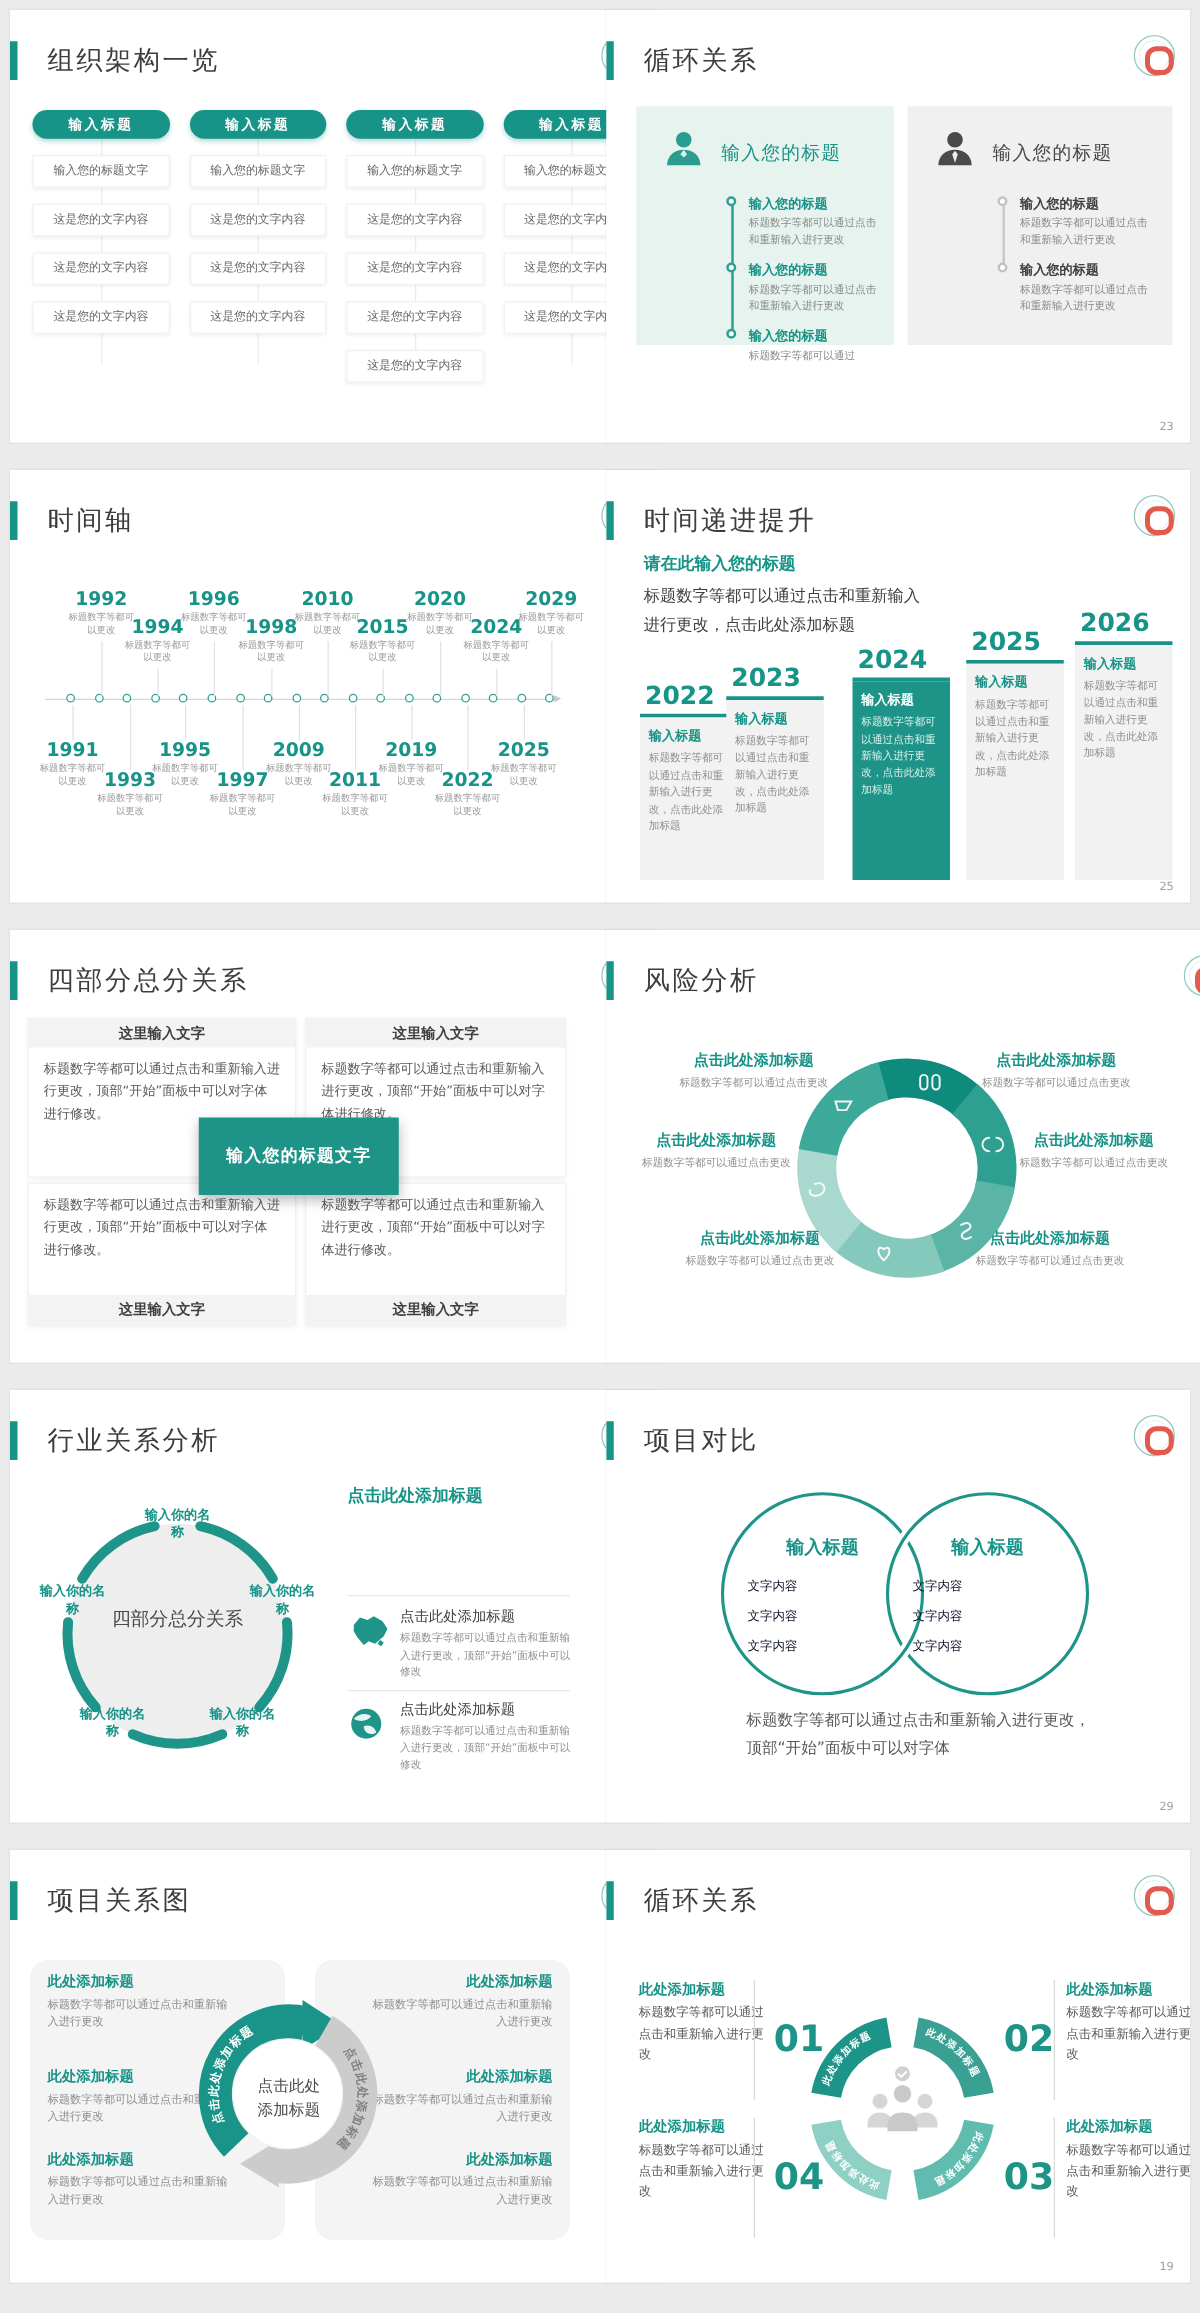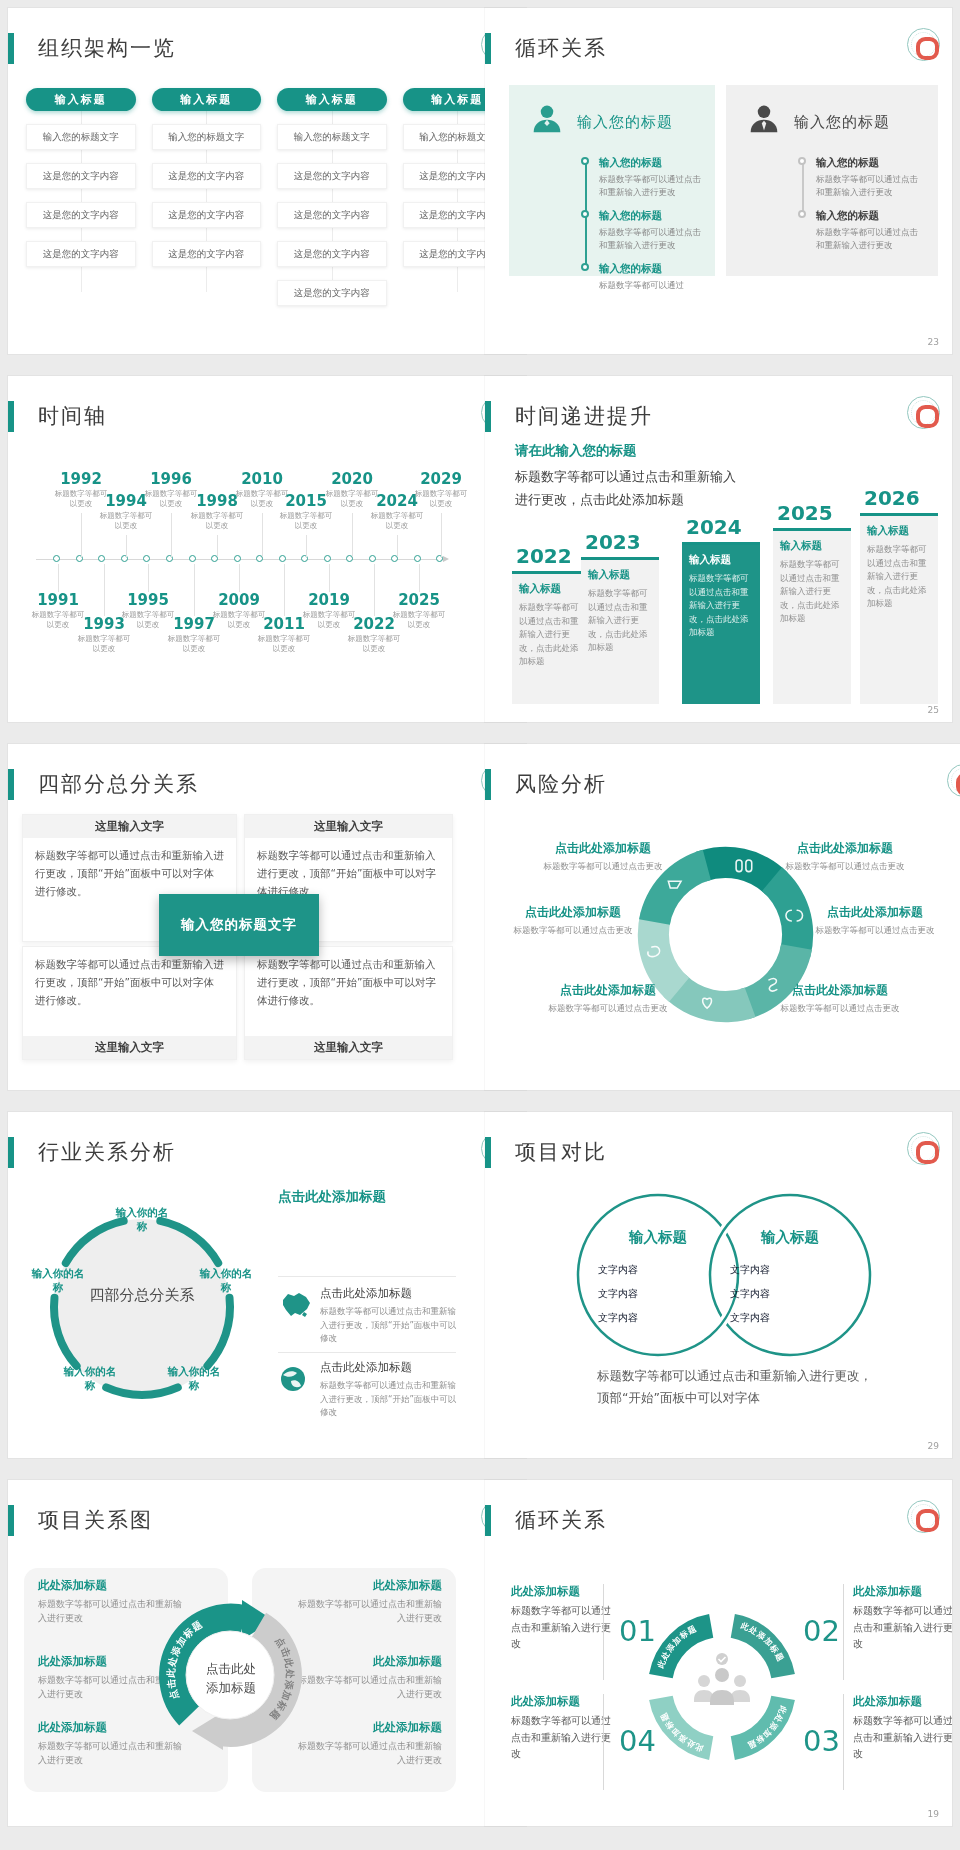--- a/index.html
+++ b/index.html
@@ -84,21 +84,21 @@
 
 .gpan{position:absolute;top:88px;width:204px;height:224px;background:#f4f4f4;border-radius:14px}
 .g30{position:absolute;width:152px}
 .g30 .gt{font-size:11.5px;font-weight:bold;color:var(--teal);margin-bottom:4px}
 .g30 .gd{font-size:9px;color:#8f8f8f;line-height:1.6}
 .g30.rgt{text-align:right}
 .ring-c{position:absolute;left:192px;top:180px;width:62px;text-align:center;font-size:12.5px;color:#4a4a4a;line-height:1.5}
 .rtxt{font-size:9.5px;font-weight:bold;fill:#fff;letter-spacing:1px}
 .rtxtg{font-size:9.5px;font-weight:bold;fill:#808080;letter-spacing:1px}
 
-.n31{position:absolute;font-size:29px;font-weight:normal;color:#1e9488}
+.n31{position:absolute;font-size:29px;font-weight:bold;color:#1e9488}
 .t31{position:absolute;width:104px}
 .t31 .tt{font-size:11.5px;font-weight:bold;color:var(--teal);margin-bottom:4px}
 .t31 .td{font-size:10px;color:#595959;line-height:1.65}
 .vl31{position:absolute;width:1px;background:#d9d9d9;height:96px}
 .rtxt31{font-size:8px;font-weight:bold;fill:#fff;letter-spacing:1px}
 </style>
 </head>
 <body>
 
 <div id="canvas">

